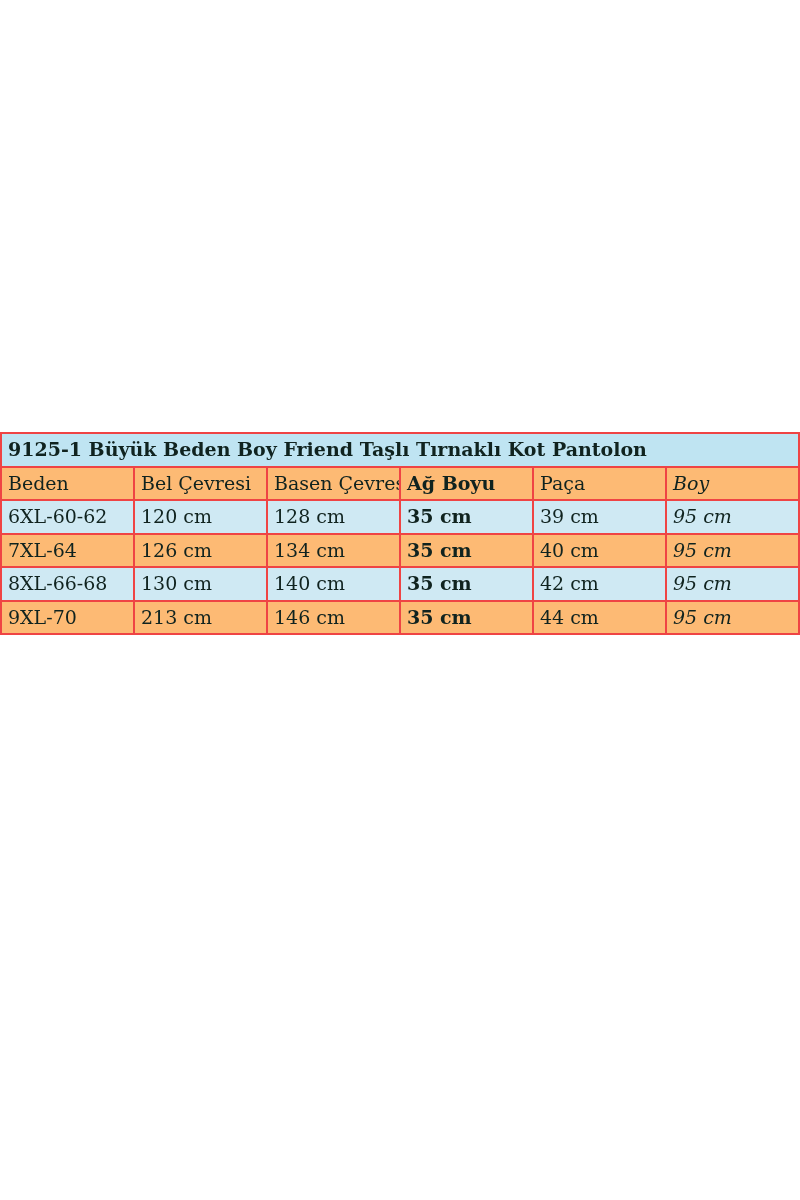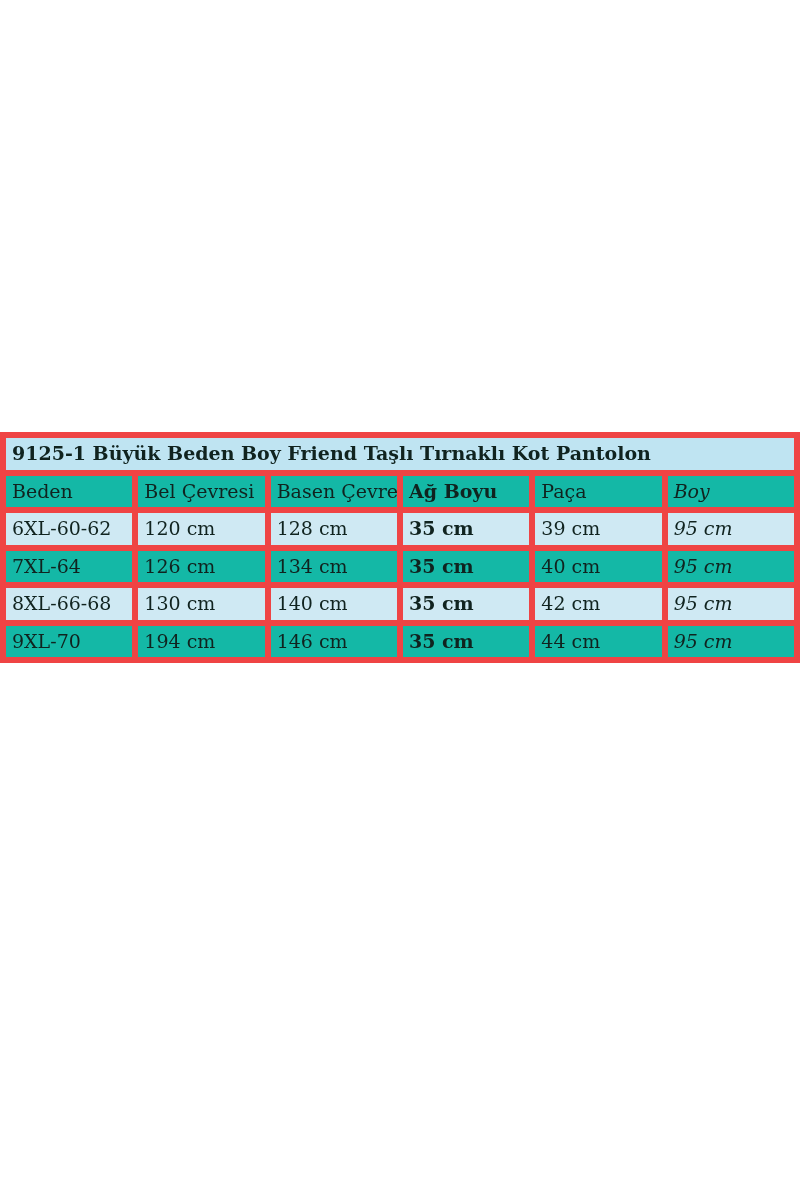--- a/index.html
+++ b/index.html
@@ -31,21 +31,21 @@
 
   table.size-table {
     border-collapse: collapse;
     width: 800px;
     table-layout: fixed;
     background: #e9f6fb;
   }
 
   table.size-table td,
   table.size-table th {
-    border: 6px solid #ef4444;
+    border: 2px solid #ef4444;
     padding: 2px 6px;
     font-size: 19px;
     line-height: 1.45;
     color: #10231f;
     font-family: "DejaVu Serif", serif;
     text-align: left;
     white-space: nowrap;
     overflow: hidden;
   }
 
@@ -65,21 +65,21 @@
     font-family: "DejaVu Serif", serif;
     font-size: 19px;
     padding-top: 4px;
     padding-bottom: 4px;
   }
 
   tr.band-dark td {
     background: #cfe9f3;
   }
   tr.band-light td {
-    background: #14b8a6;
+    background: #fdba74;
   }
 
   td.c-beden   { width: 118px; }
   td.c-bel     { width: 175px; }
   td.c-basen   { width: 165px; }
   td.c-ag      { width: 105px; font-weight: bold; }
   td.c-paca    { width: 117px; }
   td.c-boy     { width: 120px; font-style: italic; }
 
   .cell-strong {
@@ -131,21 +131,21 @@
           <td class="c-beden cell-strong">8XL-66-68</td>
           <td class="c-bel">130 cm</td>
           <td class="c-basen">140 cm</td>
           <td class="c-ag">35 cm</td>
           <td class="c-paca">42 cm</td>
           <td class="c-boy">95 cm</td>
         </tr>
 
         <tr class="band-light">
           <td class="c-beden cell-strong">9XL-70</td>
-          <td class="c-bel">194 cm</td>
+          <td class="c-bel">213 cm</td>
           <td class="c-basen">146 cm</td>
           <td class="c-ag">35 cm</td>
           <td class="c-paca">44 cm</td>
           <td class="c-boy">95 cm</td>
         </tr>
       </tbody>
     </table>
   </div>
 
 </div>

